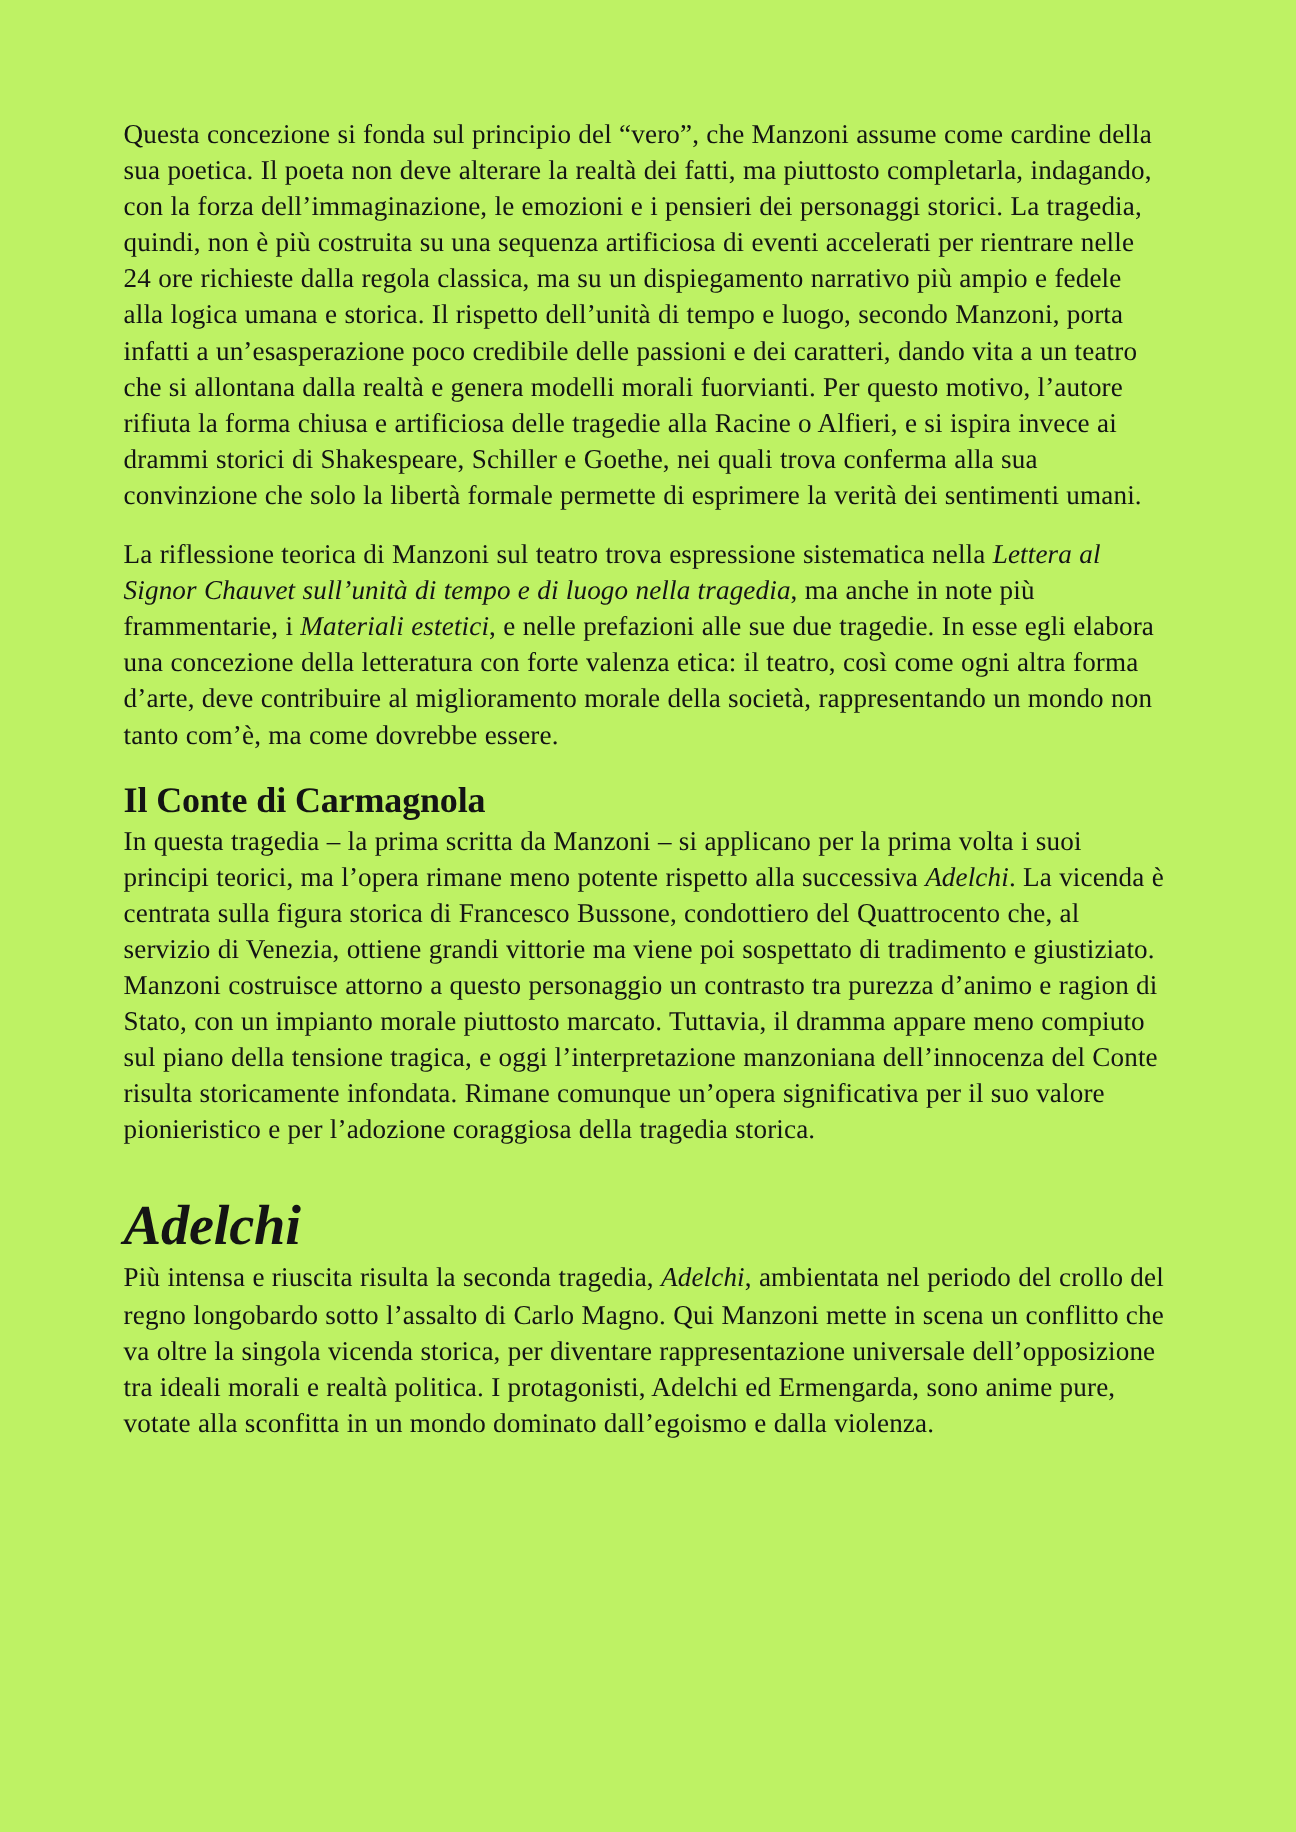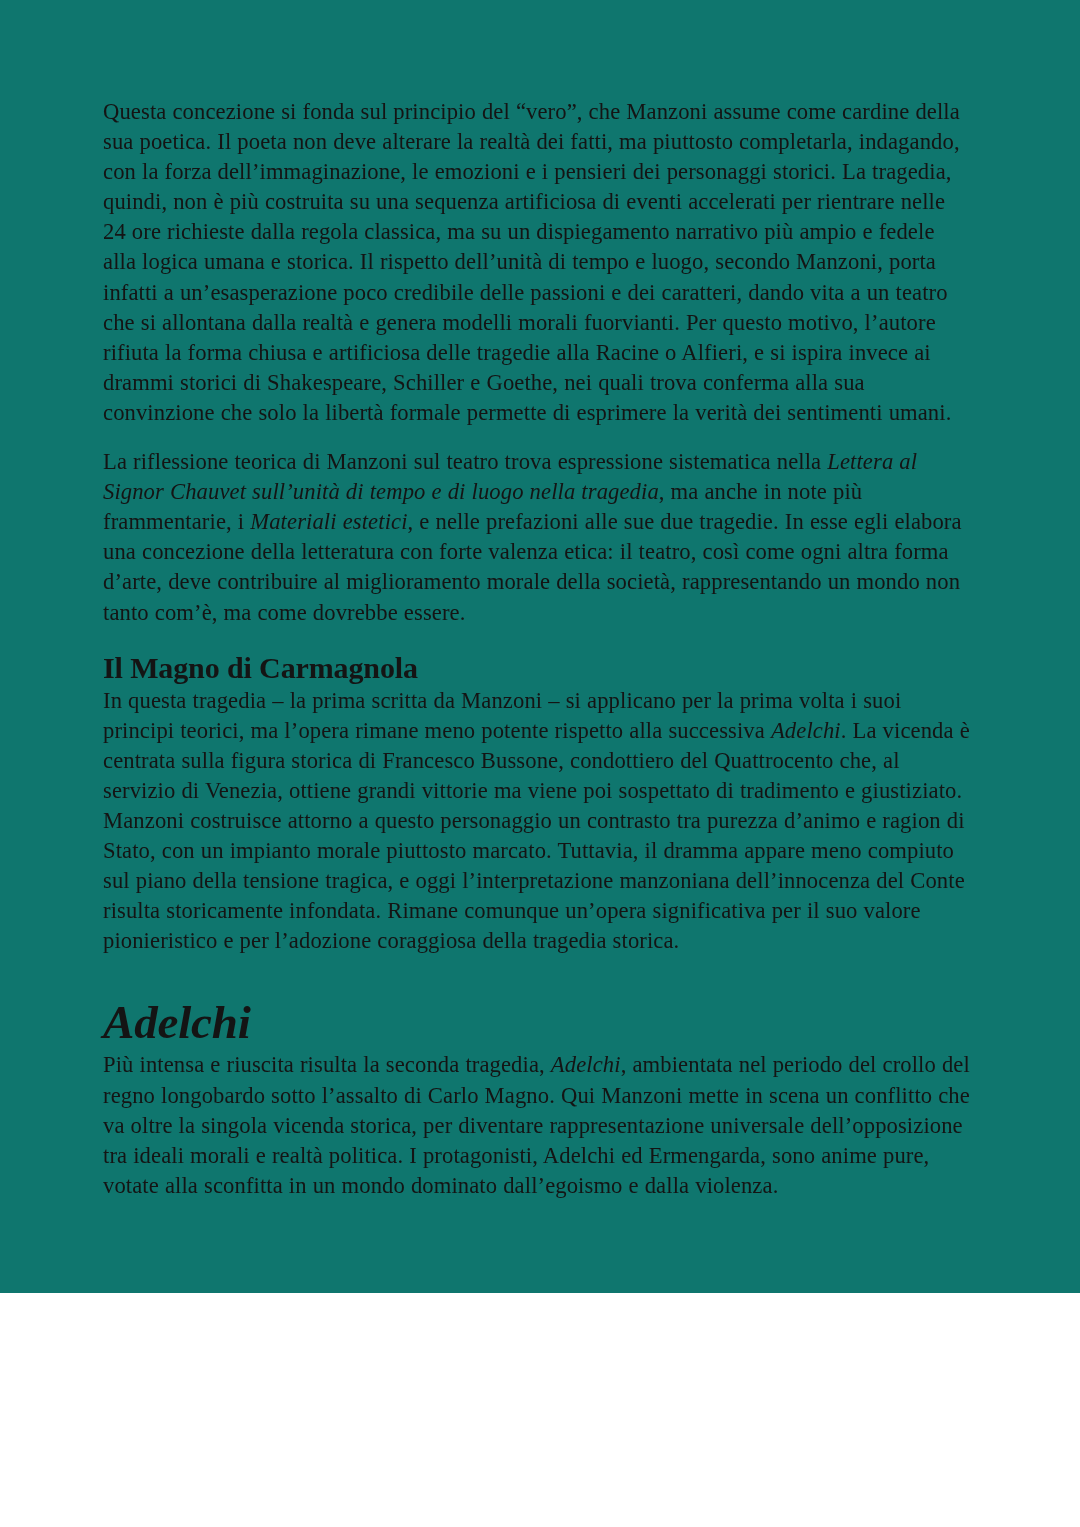--- a/index.html
+++ b/index.html
@@ -11,22 +11,22 @@
     width: 1080px;
     height: 1527px;
     overflow: hidden;
     font-family: "Liberation Serif", "DejaVu Serif", serif;
     color: #141414;
     -webkit-font-smoothing: antialiased;
   }
   .page {
     position: relative;
     width: 1080px;
-    height: 1293px;
-    background: #0f766e;
+    height: 1527px;
+    background: #bef264;
     box-sizing: border-box;
   }
   .text-column {
     position: absolute;
     left: 103px;
     top: 97px;
     width: 868px;
   }
   p.body-par {
     margin: 0 0 19px 0;
@@ -65,21 +65,21 @@
 </head>
 <body>
 
 <div class="page">
   <div class="text-column">
 
     <p class="body-par"><span>Questa concezione si fonda sul principio del “vero”, che Manzoni assume come cardine della sua poetica. Il poeta non deve alterare la realtà dei fatti, ma piuttosto completarla, indagando, con la forza dell’immaginazione, le emozioni e i pensieri dei personaggi storici. La tragedia, quindi, non è più costruita su una sequenza artificiosa di eventi accelerati per rientrare nelle 24 ore richieste dalla regola classica, ma su un dispiegamento narrativo più ampio e fedele alla logica umana e storica. Il rispetto dell’unità di tempo e luogo, secondo Manzoni, porta infatti a un’esasperazione poco credibile delle passioni e dei caratteri, dando vita a un teatro che si allontana dalla realtà e genera modelli morali fuorvianti. Per questo motivo, l’autore rifiuta la forma chiusa e artificiosa delle tragedie alla Racine o Alfieri, e si ispira invece ai drammi storici di Shakespeare, Schiller e Goethe, nei quali trova conferma alla sua convinzione che solo la libertà formale permette di esprimere la verità dei sentimenti umani.</span></p>
 
     <p class="body-par"><span>La riflessione teorica di Manzoni sul teatro trova espressione sistematica nella </span><em class="work-title">Lettera al Signor Chauvet sull’unità di tempo e di luogo nella tragedia</em><span>, ma anche in note più frammentarie, i </span><em class="work-title">Materiali estetici</em><span>, e nelle prefazioni alle sue due tragedie. In esse egli elabora una concezione della letteratura con forte valenza etica: il teatro, così come ogni altra forma d’arte, deve contribuire al miglioramento morale della società, rappresentando un mondo non tanto com’è, ma come dovrebbe essere.</span></p>
 
-    <h2 class="section-heading">Il Magno di Carmagnola</h2>
+    <h2 class="section-heading">Il Conte di Carmagnola</h2>
 
     <p class="body-par tight-after-heading"><span>In questa tragedia – la prima scritta da Manzoni – si applicano per la prima volta i suoi principi teorici, ma l’opera rimane meno potente rispetto alla successiva </span><em class="work-title">Adelchi</em><span>. La vicenda è centrata sulla figura storica di Francesco Bussone, condottiero del Quattrocento che, al servizio di Venezia, ottiene grandi vittorie ma viene poi sospettato di tradimento e giustiziato. Manzoni costruisce attorno a questo personaggio un contrasto tra purezza d’animo e ragion di Stato, con un impianto morale piuttosto marcato. Tuttavia, il dramma appare meno compiuto sul piano della tensione tragica, e oggi l’interpretazione manzoniana dell’innocenza del Conte risulta storicamente infondata. Rimane comunque un’opera significativa per il suo valore pionieristico e per l’adozione coraggiosa della tragedia storica.</span></p>
 
     <h1 class="work-heading">Adelchi</h1>
 
     <p class="body-par tight-after-heading last"><span>Più intensa e riuscita risulta la seconda tragedia, </span><em class="work-title">Adelchi</em><span>, ambientata nel periodo del crollo del regno longobardo sotto l’assalto di Carlo Magno. Qui Manzoni mette in scena un conflitto che va oltre la singola vicenda storica, per diventare rappresentazione universale dell’opposizione tra ideali morali e realtà politica. I protagonisti, Adelchi ed Ermengarda, sono anime pure, votate alla sconfitta in un mondo dominato dall’egoismo e dalla violenza.</span></p>
 
   </div>
 </div>
 

